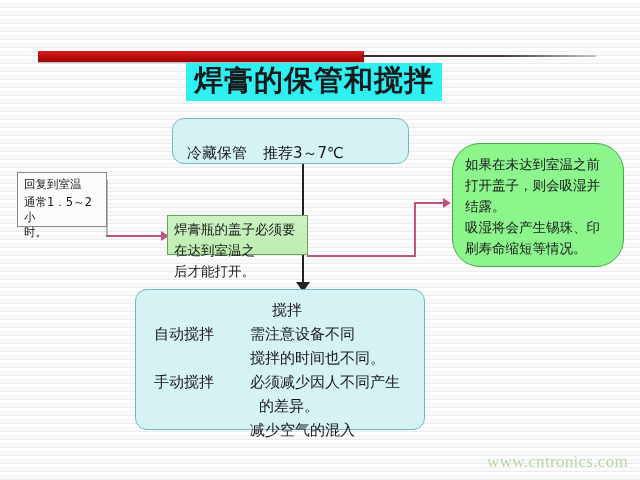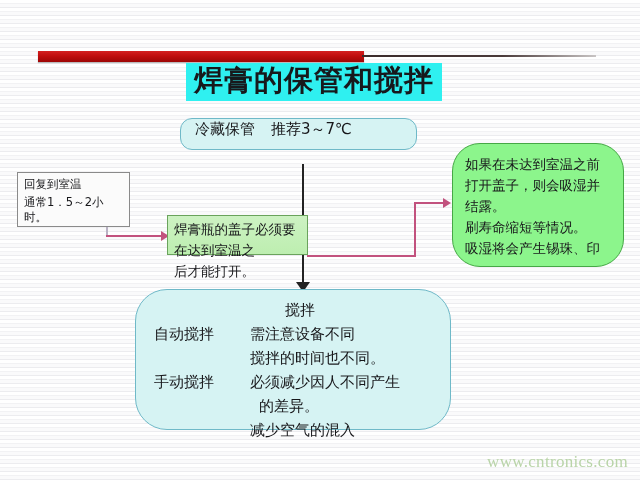--- a/index.html
+++ b/index.html
@@ -95,35 +95,35 @@
     border: 1px solid #46a846;
     border-radius: 28px;
   }
   .white-rect {
     background: #fbfbfb;
     border: 1px solid #8a8a8a;
   }
 
   
   #node-cold {
-    left: 180px;
+    left: 172px;
     top: 118px;
     width: 237px;
-    height: 32px;
+    height: 46px;
     display: flex;
-    align-items: flex-start;
+    align-items: flex-end;
     padding-left: 14px;
     font-size: 15px;
   }
   #node-cold .gap { display:inline-block; width: 16px; }
 
   #node-roomtemp {
     left: 17px;
     top: 172px;
-    width: 113px;
+    width: 90px;
     height: 55px;
     padding: 4px 5px 0 6px;
     font-size: 11.5px;
     line-height: 15px;
   }
   #node-roomtemp .rt-head { margin-bottom: 3px; }
 
   #node-lid {
     left: 167px;
     top: 215px;
@@ -141,24 +141,23 @@
     width: 172px;
     height: 124px;
     padding: 10px 6px 0 12px;
     font-size: 13.5px;
     line-height: 21px;
   }
 
   #node-mix {
     left: 135px;
     top: 289px;
-    width: 316px;
+    width: 290px;
     height: 141px;
     padding: 8px 4px 0 0;
-    border-radius: 32px;
   }
   .mix-title {
     text-align: center;
     font-size: 15px;
     line-height: 24px;
     margin-left: 18px;
   }
   .mix-row {
     display: flex;
     font-size: 15px;
@@ -298,22 +297,22 @@
 
   <div class="node green-rect" id="node-lid">
     <div>焊膏瓶的盖子必须要在达到室温之</div>
     <div>后才能打开。</div>
   </div>
 
   <div class="node green-round" id="node-warning">
     <div>如果在未达到室温之前</div>
     <div>打开盖子，则会吸湿并</div>
     <div>结露。</div>
+    <div>吸湿将会产生锡珠、印</div>
     <div>刷寿命缩短等情况。</div>
-    <div>吸湿将会产生锡珠、印</div>
   </div>
 
   <div class="node cyan-round" id="node-mix">
     <div class="mix-title">搅拌</div>
 
     <div class="mix-row">
       <div class="mix-label">自动搅拌</div>
       <div class="mix-body">需注意设备不同</div>
     </div>
     <div class="mix-cont">搅拌的时间也不同。</div>

